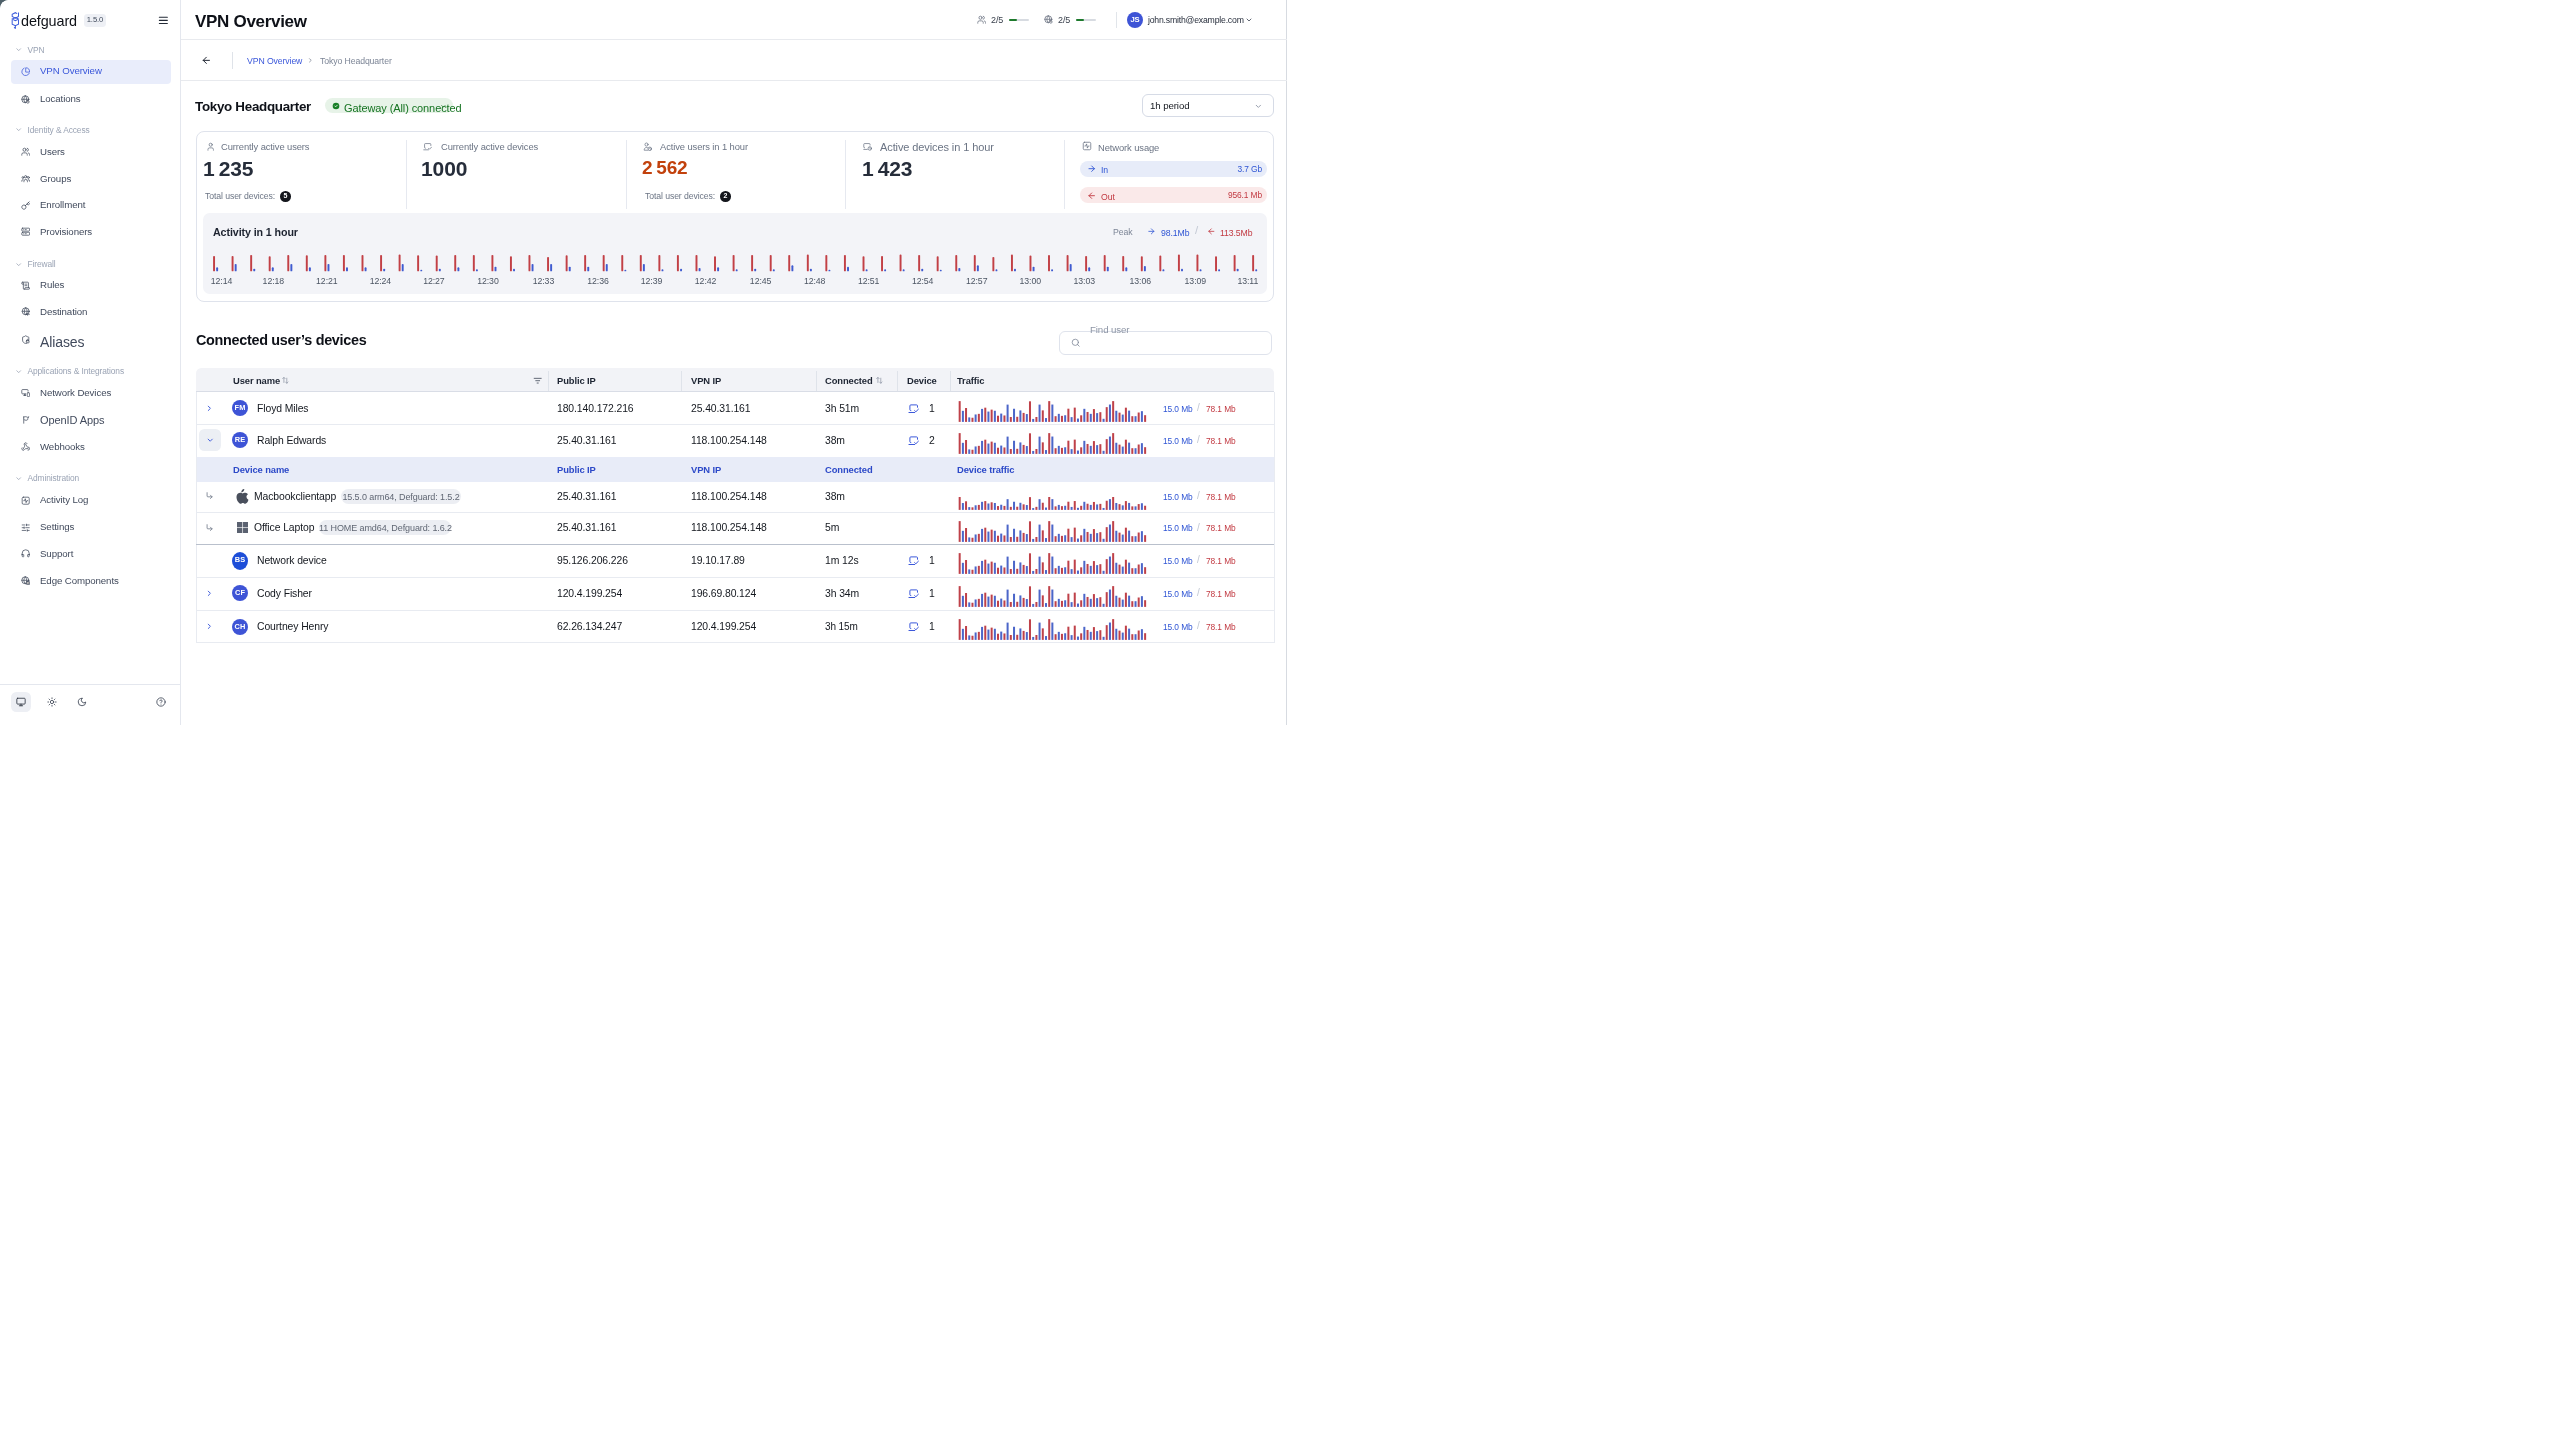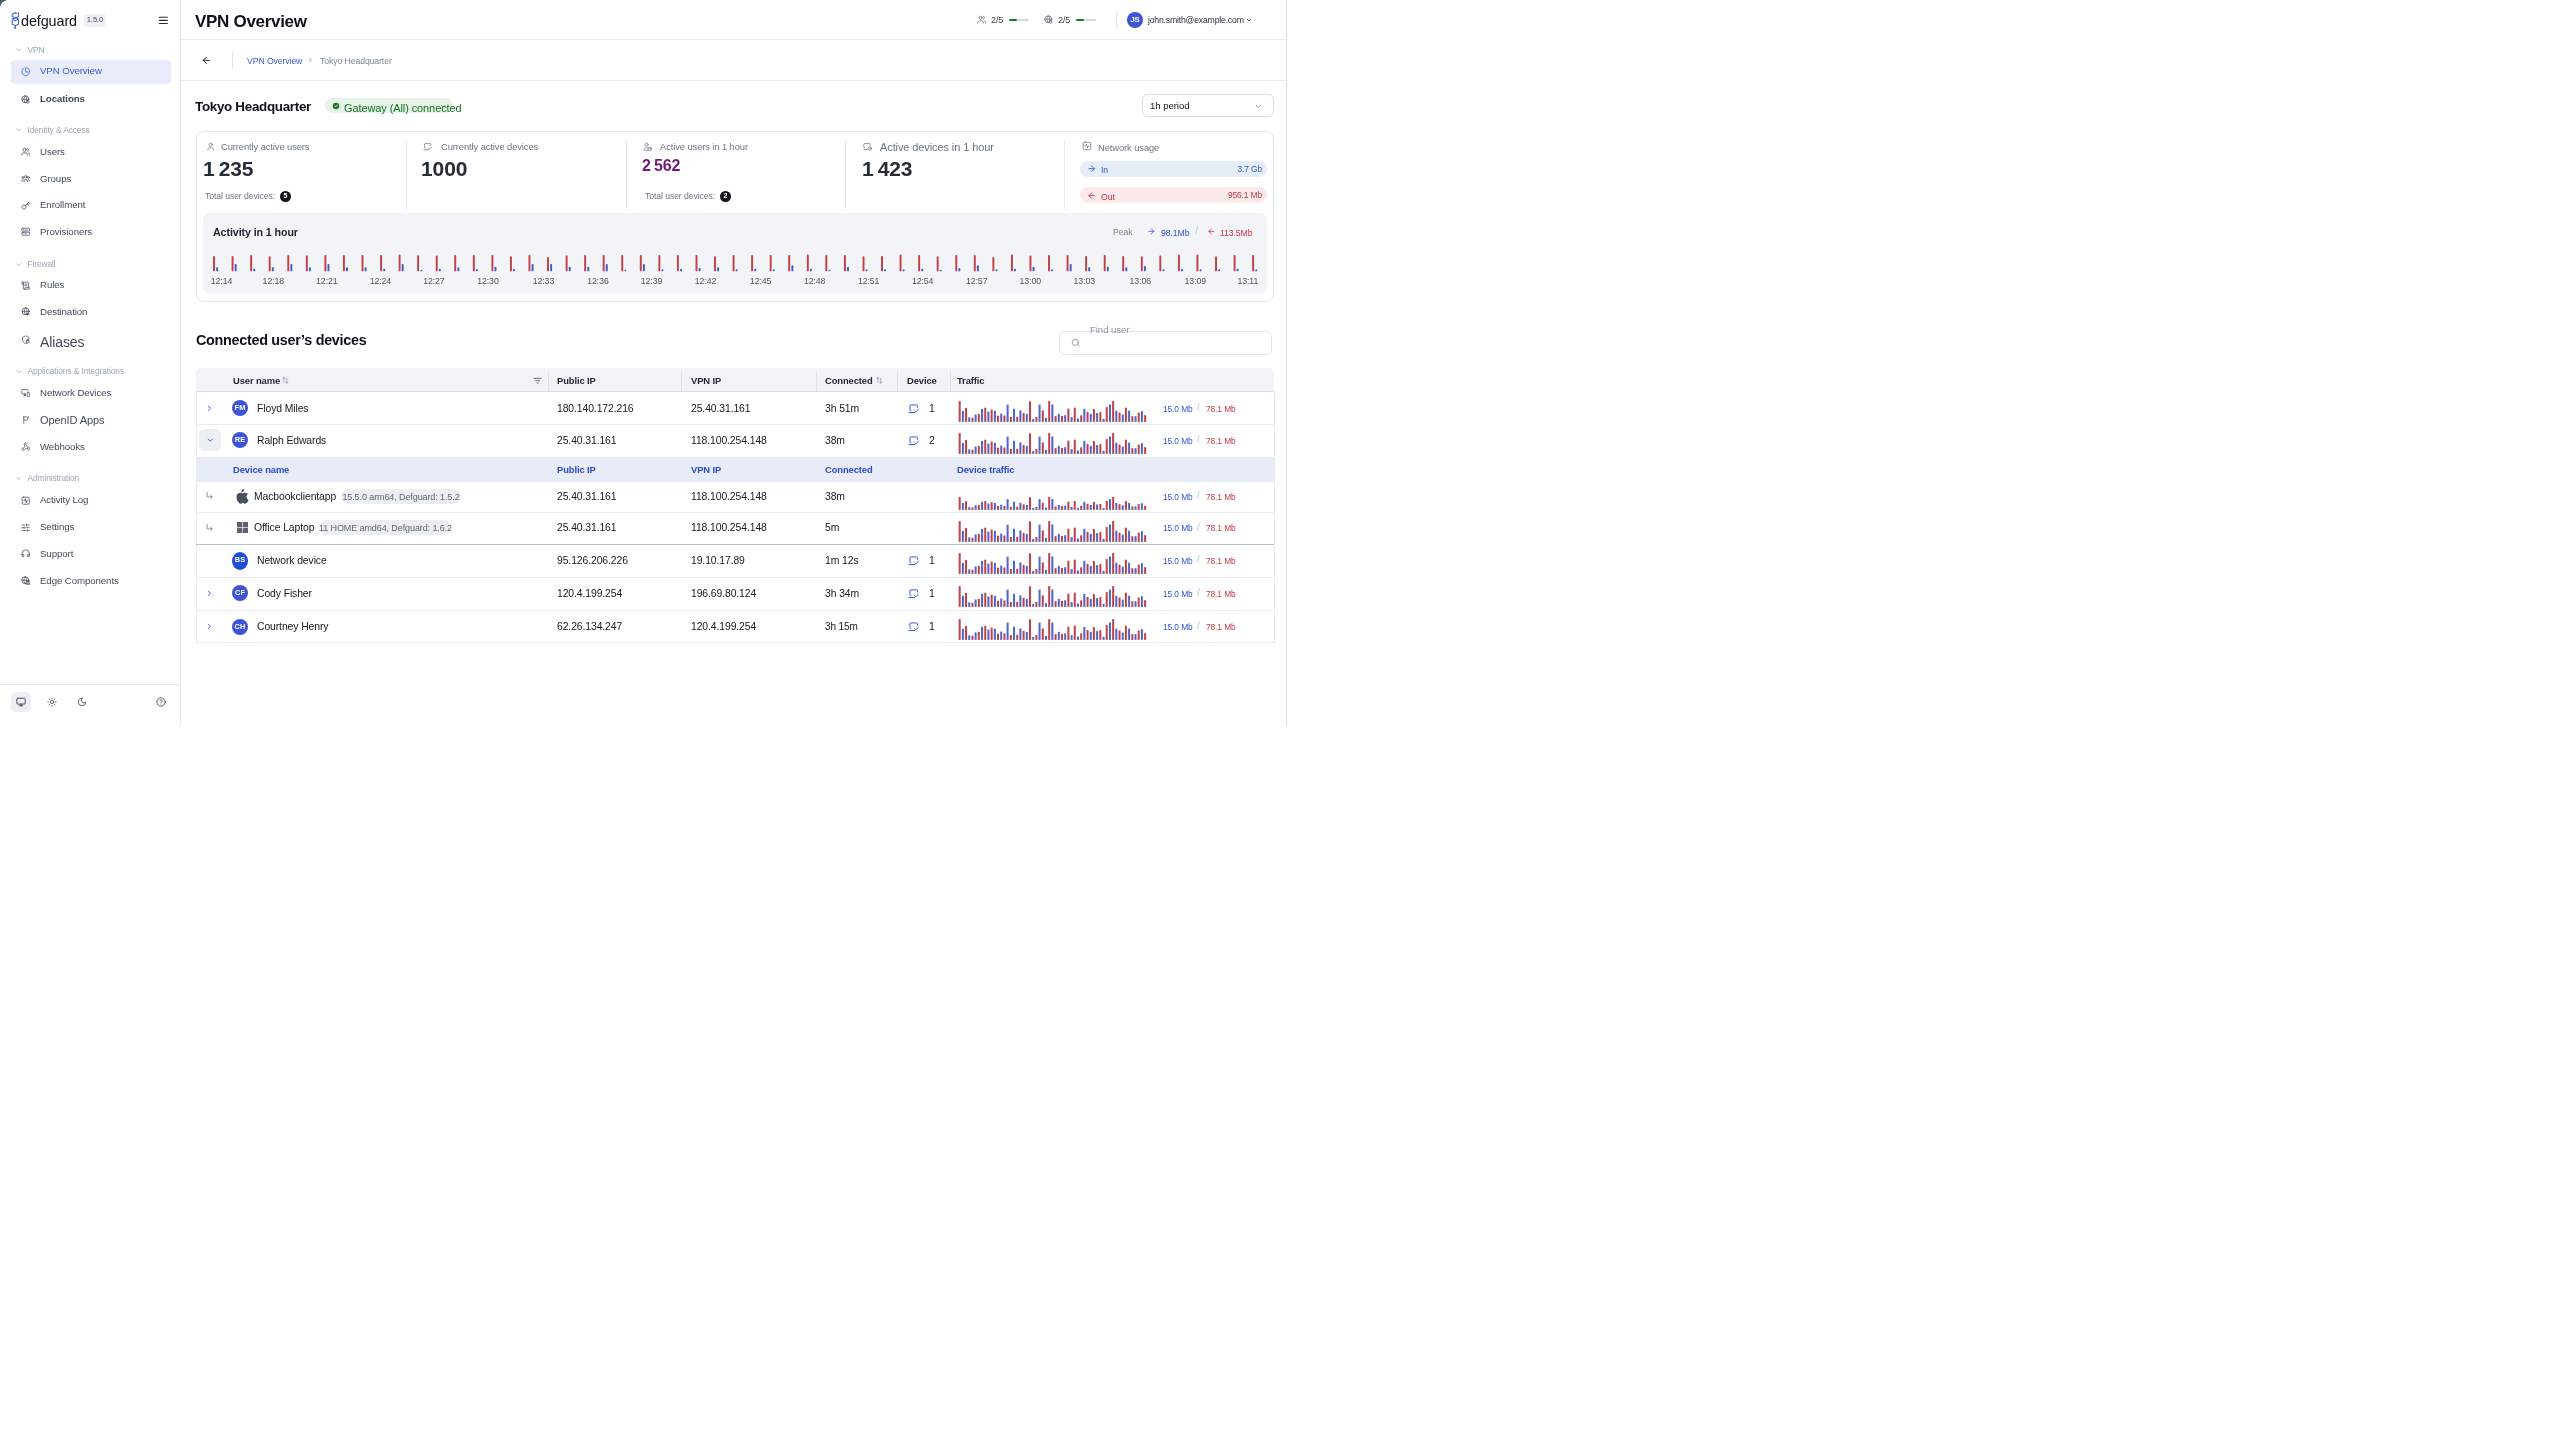--- a/index.html
+++ b/index.html
@@ -34,21 +34,21 @@
     <path d="M22 12A10 10 0 0 0 12 2v10z"></path>
   </svg>
 <div class="t" style="left:40px;top:65px;font-size:9.7px;font-weight:500;color:#3a57da">VPN Overview</div>
 <svg class="abs" style="left:20.6px;top:95px" width="9.4" height="9.4" viewBox="0 0 24 24" fill="none" stroke="#414a5c" stroke-width="1.9" stroke-linecap="round" stroke-linejoin="round">
     <circle cx="11" cy="11" r="9"></circle>
     <path d="M2 11h18"></path>
     <path d="M11 2a13.8 13.8 0 0 0 0 18 13.8 13.8 0 0 0 0-18"></path>
     <path d="M17.5 14.2a3.2 3.2 0 0 1 3.2 3.2c0 2.1-3.2 4.6-3.2 4.6s-3.2-2.5-3.2-4.6a3.2 3.2 0 0 1 3.2-3.2z" fill="#fff"></path>
     <circle cx="17.5" cy="17.5" r="1.2" fill="currentColor" stroke="none"></circle>
   </svg>
-<div class="t" style="left:40px;top:93px;font-size:9.7px;font-weight:700;color:#414a5c">Locations</div>
+<div class="t" style="left:40px;top:93px;font-size:9.7px;font-weight:400;color:#414a5c">Locations</div>
 <svg class="abs" style="left:15px;top:126px" width="7.4" height="7.4" viewBox="0 0 24 24" fill="none" stroke="#9aa3b4" stroke-width="2.6" stroke-linecap="round" stroke-linejoin="round">
     <path d="m6 9 6 6 6-6"></path>
   </svg>
 <div class="t" style="left:27.5px;top:125px;font-size:8.4px;color:#9aa3b4">Identity &amp; Access</div>
 <svg class="abs" style="left:20.6px;top:147px" width="9.4" height="9.4" viewBox="0 0 24 24" fill="none" stroke="#414a5c" stroke-width="1.9" stroke-linecap="round" stroke-linejoin="round">
     <path d="M16 21v-2a4 4 0 0 0-4-4H6a4 4 0 0 0-4 4v2"></path>
     <circle cx="9" cy="7" r="4"></circle>
     <path d="M22 21v-2a4 4 0 0 0-3-3.87"></path>
     <path d="M16 3.13a4 4 0 0 1 0 7.75"></path>
   </svg>
@@ -256,21 +256,21 @@
   </svg>
 <div class="t" style="left:441px;top:141px;font-size:9.4px;color:#6b7484">Currently active devices</div>
 <div class="t" style="left:421px;top:157px;font-size:21px;font-weight:700;letter-spacing:-0.1px;color:#262d3a">1000</div>
 <svg class="abs" style="left:643px;top:142px" width="9.4" height="9.4" viewBox="0 0 24 24" fill="none" stroke="#6b7484" stroke-width="1.9" stroke-linecap="round" stroke-linejoin="round">
     <path d="M12.5 21H3v-1a6 6 0 0 1 9.3-5"></path>
     <circle cx="9" cy="6.5" r="4"></circle>
     <circle cx="17.5" cy="17.5" r="4.5"></circle>
     <path d="M17.5 15.5v2l1.5 1"></path>
   </svg>
 <div class="t" style="left:660px;top:141px;font-size:9.4px;color:#6b7484">Active users in 1 hour</div>
-<div class="t" style="left:642px;top:157px;font-size:16px;font-weight:700;letter-spacing:-0.1px;color:#701a75">2 562</div>
+<div class="t" style="left:642px;top:157px;font-size:19px;font-weight:700;letter-spacing:-0.1px;color:#c2410c">2 562</div>
 <div class="t" style="left:645px;top:191px;font-size:8.7px;color:#6b7484">Total user devices:</div>
 <div class="t" style="left:720px;top:191px;width:10.7px;height:10.7px;border-radius:50%;background:#14161c;color:#fff;font-size:7px;font-weight:700;line-height:10.7px;text-align:center">2</div>
 <svg class="abs" style="left:863px;top:142px" width="9.4" height="9.4" viewBox="0 0 24 24" fill="none" stroke="#6b7484" stroke-width="1.9" stroke-linecap="round" stroke-linejoin="round">
     <path d="M2 19h9"></path>
     <path d="M4 15a2 2 0 0 1-2-2V6a2 2 0 0 1 2-2h12a2 2 0 0 1 2 2v2"></path>
     <circle cx="17.5" cy="16.5" r="4.5"></circle>
     <path d="M17.5 14.5v2l1.5 1"></path>
   </svg>
 <div class="t" style="left:880px;top:141px;font-size:11px;color:#6b7484">Active devices in 1 hour</div>
 <div class="t" style="left:862px;top:157px;font-size:21px;font-weight:700;letter-spacing:-0.1px;color:#262d3a">1 423</div>

